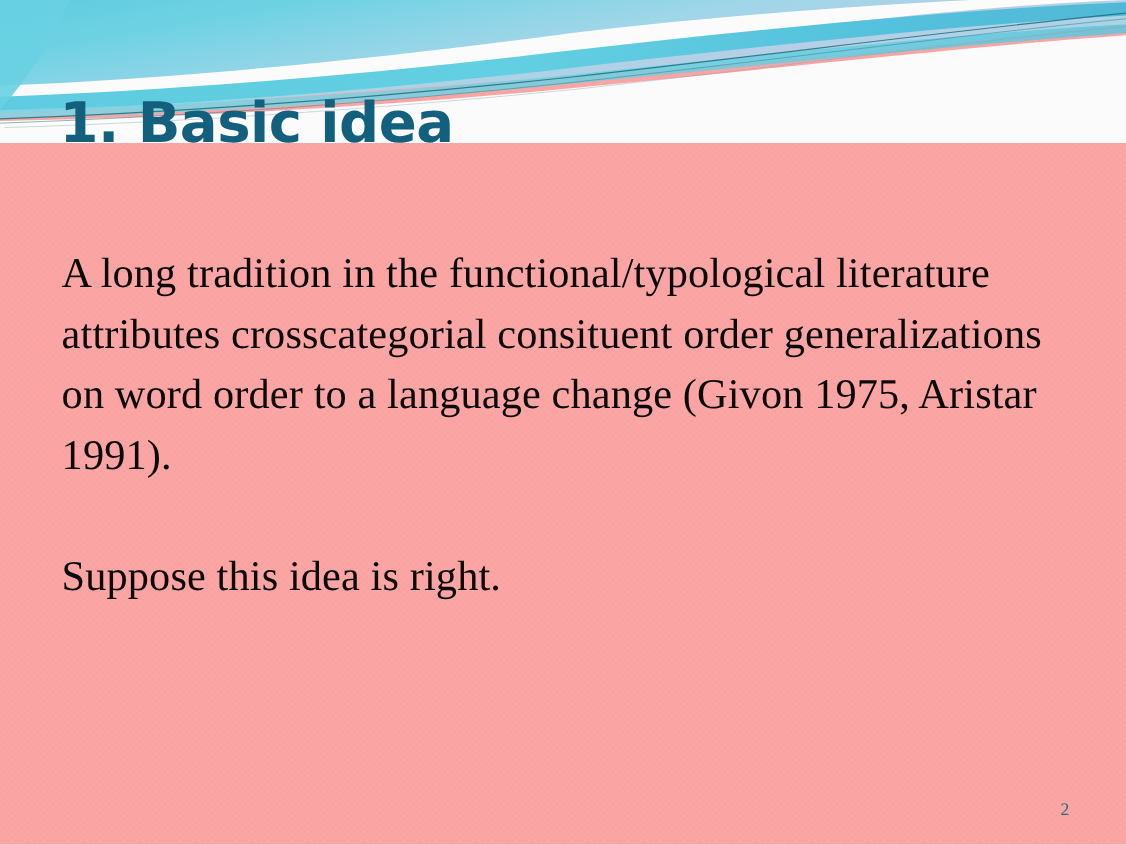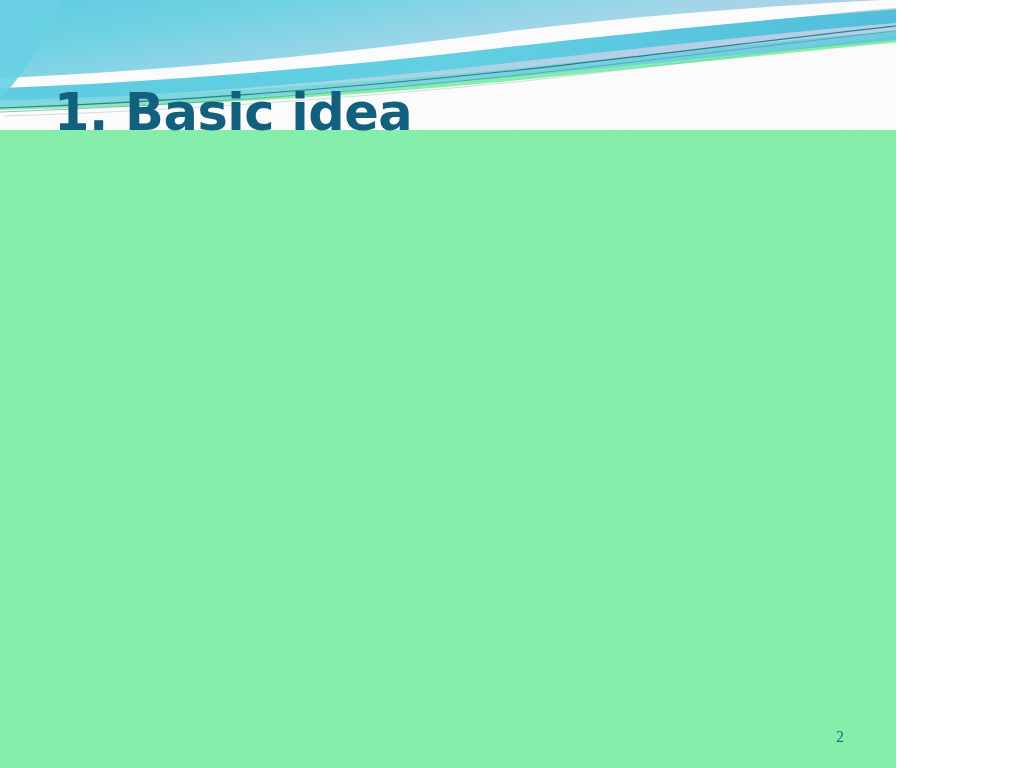--- a/index.html
+++ b/index.html
@@ -9,23 +9,23 @@
   }
   body {
     width: 1024px;
     height: 768px;
     overflow: hidden;
     font-family: "Liberation Serif", serif;
   }
 
   #slide {
     position: relative;
-    width: 896px;
+    width: 1024px;
     height: 768px;
-    background: #86efac;
+    background: #fca5a5;
     overflow: hidden;
   }
 
   
   #slide-bg-texture {
     position: absolute;
     inset: 0;
     background-image:
       repeating-linear-gradient(45deg, rgba(0,0,0,0.012) 0 1px, rgba(0,0,0,0) 1px 4px),
       repeating-linear-gradient(-45deg, rgba(0,0,0,0.012) 0 1px, rgba(0,0,0,0) 1px 4px);
@@ -153,16 +153,21 @@
     <path d="M4,116 C175,111 355,98 525,81 C705,61 885,37 1024,24" fill="none" stroke="#7fa6ad" stroke-width="0.8" opacity="0.45"></path>
 
     <path d="M0,0 L64,0
              C48,34 28,68 0,100 Z" fill="#68d0e2" opacity="0.9"></path>
   </svg>
 
   <div id="title-block">
     <h1 id="slide-title">1. Basic idea</h1>
   </div>
 
+  <div id="body-block">
+    <p class="body-paragraph">A long tradition in the functional/typological literature attributes crosscategorial consituent order generalizations on word order to a language change (Givon 1975, Aristar 1991).</p>
+    <div class="paragraph-gap"></div>
+    <p class="body-paragraph">Suppose this idea is right.</p>
+  </div>
 
   <div id="page-number">2</div>
 
 </div>
 
 </body></html>

